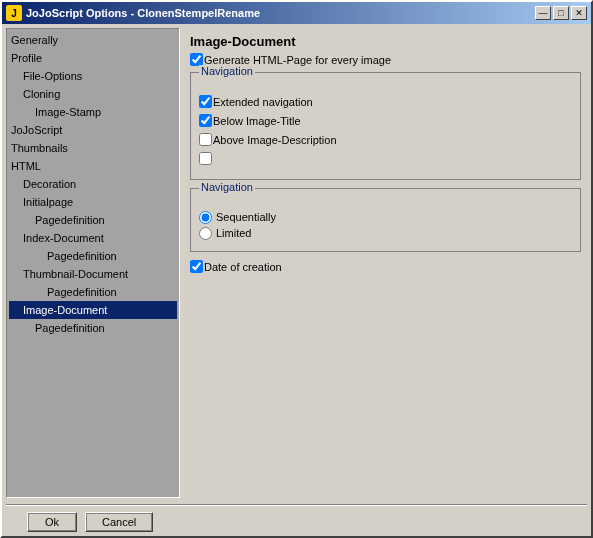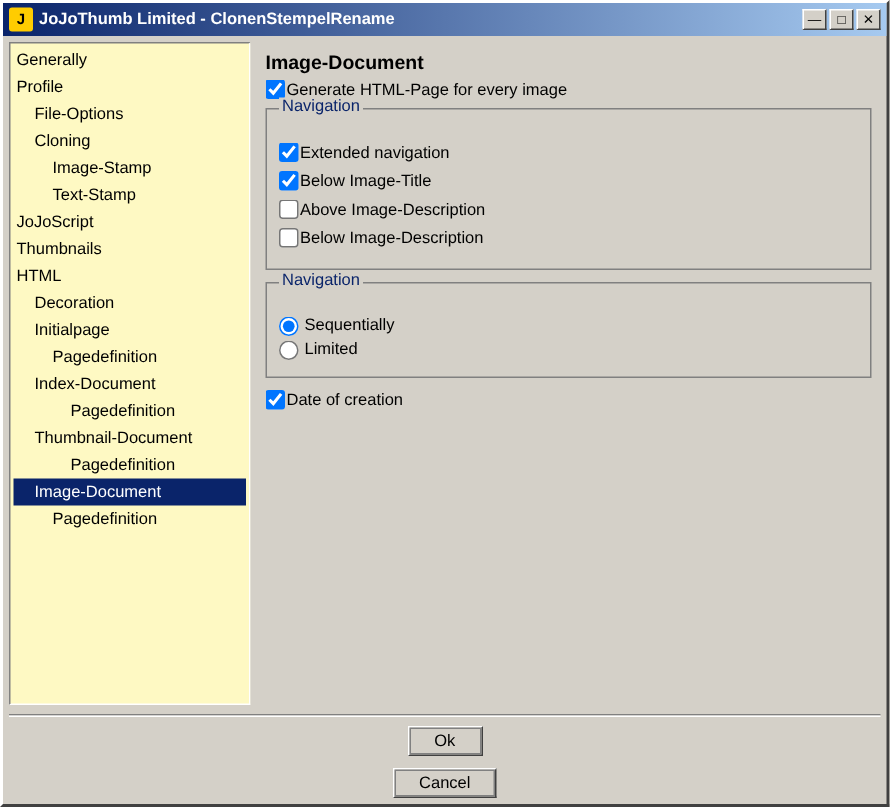--- a/index.html
+++ b/index.html
@@ -89,23 +89,23 @@
     .main-content {
       display: flex;
       flex: 1;
       padding: 4px;
       gap: 4px;
       overflow: hidden;
     }
 
     
     .sidebar {
-      width: 161px;
+      width: 174px;
       flex-shrink: 0;
-      background: #fef9c3;
+      background: #a3a3a3;
       border: 1px solid #808080;
       border-right-color: #ffffff;
       border-bottom-color: #ffffff;
       outline: 1px solid #d4d0c8;
       overflow-y: auto;
       padding: 2px;
     }
 
     .tree-item {
       padding: 1px 2px;
@@ -191,21 +191,20 @@
       margin: 0;
     }
 
     
     .bottom-bar {
       padding: 4px 25px;
       display: flex;
       gap: 8px;
       align-items: center;
       flex-shrink: 0;
-      flex-direction: column;
     }
 
     .win-btn {
       background: #d4d0c8;
       border: 1px solid #ffffff;
       border-right-color: #404040;
       border-bottom-color: #404040;
       outline: 1px solid #808080;
       outline-offset: -2px;
       padding: 3px 16px;
@@ -225,38 +224,37 @@
 </head>
 <body>
 
 <div class="window">
 
   <div class="title-bar">
     <div class="title-bar-left">
       <div class="title-icon">
         <span>J</span>
       </div>
-      <span class="title-text">JoJoThumb Limited - ClonenStempelRename</span>
+      <span class="title-text">JoJoScript Options - ClonenStempelRename</span>
     </div>
     <div class="title-buttons">
       <div class="title-btn">—</div>
       <div class="title-btn">□</div>
       <div class="title-btn close">✕</div>
     </div>
   </div>
 
   <div class="main-content">
 
     <div class="sidebar" id="sidebar-container">
     <div class="tree-item level-0">Generally</div>
         <div class="tree-item level-0">Profile</div>
         <div class="tree-item level-1">File-Options</div>
         <div class="tree-item level-1">Cloning</div>
         <div class="tree-item level-2">Image-Stamp</div>
-        <div class="tree-item level-2">Text-Stamp</div>
         <div class="tree-item level-0">JoJoScript</div>
         <div class="tree-item level-0">Thumbnails</div>
         <div class="tree-item level-0">HTML</div>
         <div class="tree-item level-1">Decoration</div>
         <div class="tree-item level-1">Initialpage</div>
         <div class="tree-item level-2">Pagedefinition</div>
         <div class="tree-item level-1">Index-Document</div>
         <div class="tree-item level-3">Pagedefinition</div>
         <div class="tree-item level-1">Thumbnail-Document</div>
         <div class="tree-item level-3">Pagedefinition</div>
@@ -284,21 +282,20 @@
               <div class="checkbox-row">
                 <input type="checkbox" id="abovetitle" checked="" style="">
                 <label for="abovetitle">Below Image-Title</label>
               </div>
               <div class="checkbox-row">
                 <input type="checkbox" id="abovedesc" style="">
                 <label for="abovedesc">Above Image-Description</label>
               </div>
               <div class="checkbox-row">
                 <input type="checkbox" id="belowdesc" style="">
-                <label for="belowdesc">Below Image-Description</label>
               </div>
             </div>
           </div>
         </div>
 
         <div class="group-box">
           <span class="group-box-legend">Navigation</span>
           <div class="group-box-content">
             <div class="radio-row">
               <input type="radio" name="navtype" id="seq" checked="" style="">

